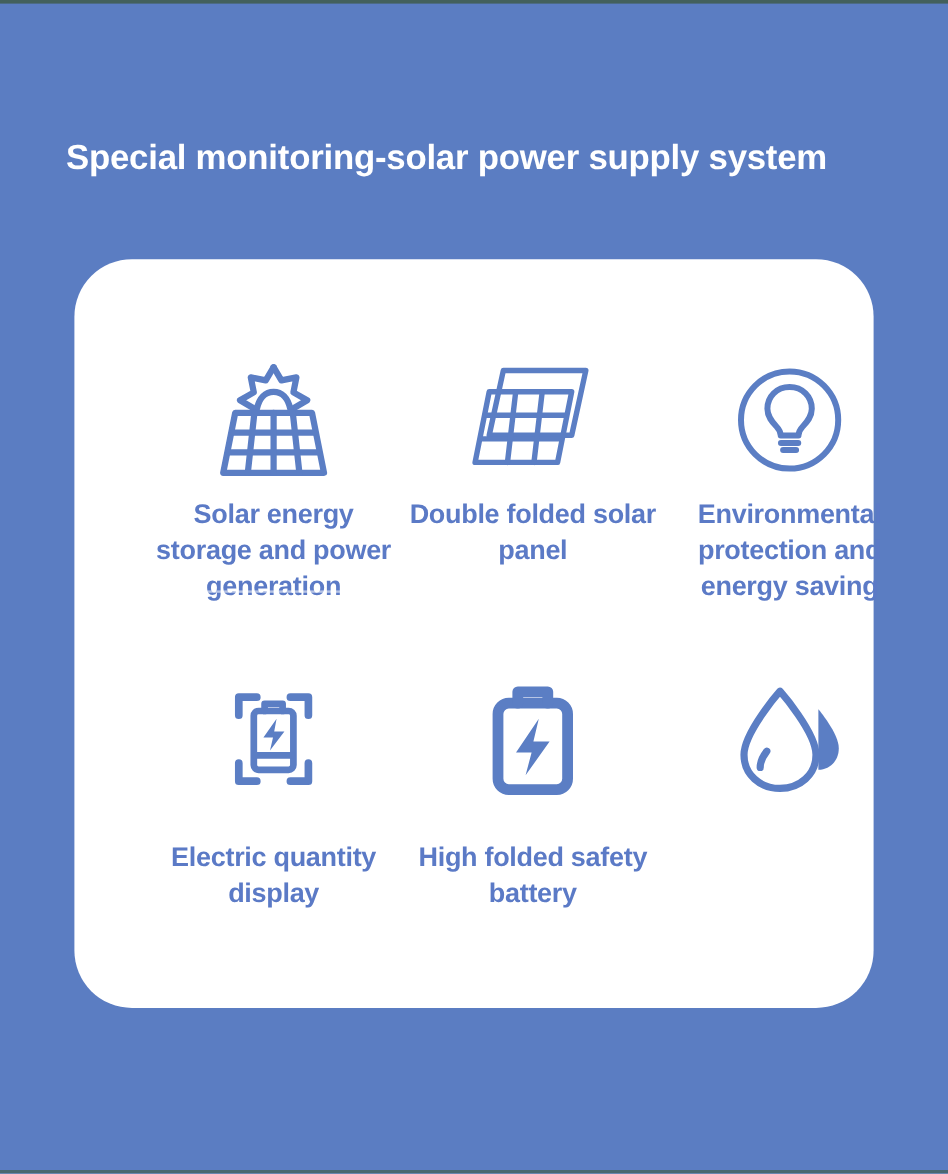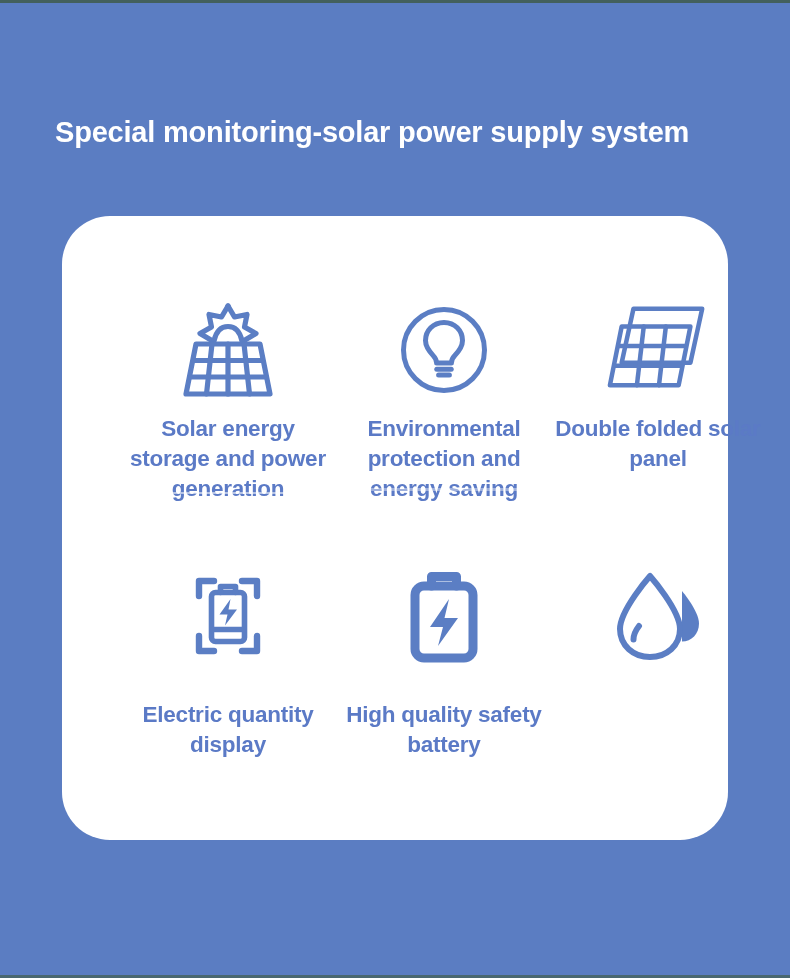--- a/index.html
+++ b/index.html
@@ -152,48 +152,48 @@
               <path d="M52 44 L52 94"></path>
               <path d="M68 44 L73.5 94"></path>
             </g>
           </svg>
         </span>
         <div class="feature-label">Solar energy storage and power generation</div>
       </div>
 
       <div class="feature-cell">
         <span class="feature-icon">
-          <svg width="98" height="98" viewBox="0 0 98 98" fill="none">
-            <g stroke="#5b7ec4" stroke-width="5" stroke-linejoin="round" stroke-linecap="round">
-              <circle cx="49" cy="49" r="40.5"></circle>
-              <path d="M49 21.5 C38.2 21.5 30.5 29.6 30.5 39.6 C30.5 46.2 34.4 50.6 38.2 54.6 C40.6 57.1 41.6 59 41.6 62 L56.4 62 C56.4 59 57.4 57.1 59.8 54.6 C63.6 50.6 67.5 46.2 67.5 39.6 C67.5 29.6 59.8 21.5 49 21.5 Z"></path>
-              <path d="M41.8 68.2 L56.2 68.2"></path>
-              <path d="M43.6 74 L54.4 74"></path>
-            </g>
-          </svg>
-        </span>
-        <div class="feature-label">Environmental protection and energy saving</div>
-      </div>
-
-      <div class="feature-cell">
-        <span class="feature-icon">
           <svg width="110" height="98" viewBox="0 0 110 98" fill="none">
             <g stroke="#5b7ec4" stroke-width="4.6" stroke-linejoin="round" stroke-linecap="round">
               <path d="M30 7 L100 7 L88 62 L18 62 Z"></path>
               <path d="M18 25 L88 25 L76 85 L6 85 Z"></path>
               <path d="M14.5 45 L82 45"></path>
               <path d="M11 65 L78.5 65"></path>
               <path d="M40.5 25 L33.5 85"></path>
               <path d="M63 25 L56 85"></path>
             </g>
           </svg>
         </span>
         <div class="feature-label">Double folded solar panel</div>
       </div>
 
+      <div class="feature-cell">
+        <span class="feature-icon">
+          <svg width="98" height="98" viewBox="0 0 98 98" fill="none">
+            <g stroke="#5b7ec4" stroke-width="5" stroke-linejoin="round" stroke-linecap="round">
+              <circle cx="49" cy="49" r="40.5"></circle>
+              <path d="M49 21.5 C38.2 21.5 30.5 29.6 30.5 39.6 C30.5 46.2 34.4 50.6 38.2 54.6 C40.6 57.1 41.6 59 41.6 62 L56.4 62 C56.4 59 57.4 57.1 59.8 54.6 C63.6 50.6 67.5 46.2 67.5 39.6 C67.5 29.6 59.8 21.5 49 21.5 Z"></path>
+              <path d="M41.8 68.2 L56.2 68.2"></path>
+              <path d="M43.6 74 L54.4 74"></path>
+            </g>
+          </svg>
+        </span>
+        <div class="feature-label">Environmental protection and energy saving</div>
+      </div>
+
       <div class="feature-cell row2">
         <span class="feature-icon">
           <svg width="100" height="98" viewBox="0 0 100 98" fill="none">
             <g stroke="#5b7ec4" stroke-width="6.4" stroke-linejoin="round" stroke-linecap="round">
               <path d="M21 29 L21 14 L36 14"></path>
               <path d="M79 29 L79 14 L64 14"></path>
               <path d="M21 69 L21 84 L36 84"></path>
               <path d="M79 69 L79 84 L64 84"></path>
             </g>
             <g stroke="#5b7ec4" stroke-width="5.6" stroke-linejoin="round" stroke-linecap="round" fill="none">
@@ -210,21 +210,21 @@
       <div class="feature-cell row2">
         <span class="feature-icon">
           <svg width="86" height="100" viewBox="0 0 86 100" fill="none">
             <g stroke="#5b7ec4" stroke-width="9" stroke-linejoin="round" stroke-linecap="round" fill="none">
               <rect x="14" y="20" width="58" height="72" rx="9"></rect>
               <path d="M30.5 20 L30.5 10.5 L55.5 10.5 L55.5 20"></path>
             </g>
             <path d="M48 33 L29 61 L42 61 L37 80 L57 52 L43.5 52 Z" fill="#5b7ec4"></path>
           </svg>
         </span>
-        <div class="feature-label">High quality safety battery</div>
+        <div class="feature-label">High folded safety battery</div>
       </div>
 
       <div class="feature-cell row2">
         <span class="feature-icon">
           <svg width="104" height="94" viewBox="0 0 104 94" fill="none">
             <path d="M76 22 C76 22 93 42 93 54.5 C93 65 85.5 72.5 76 72.5 Z" fill="#5b7ec4"></path>
             <g stroke="#5b7ec4" stroke-width="6" stroke-linejoin="round" stroke-linecap="round" fill="none">
               <path d="M44 7 C44 7 14 41 14 60 C14 76.5 27.4 88 44 88 C60.6 88 74 76.5 74 60 C74 41 44 7 44 7 Z"></path>
               <path d="M33 57 C29.5 61.5 27.5 66 27.5 70.5"></path>
             </g>

